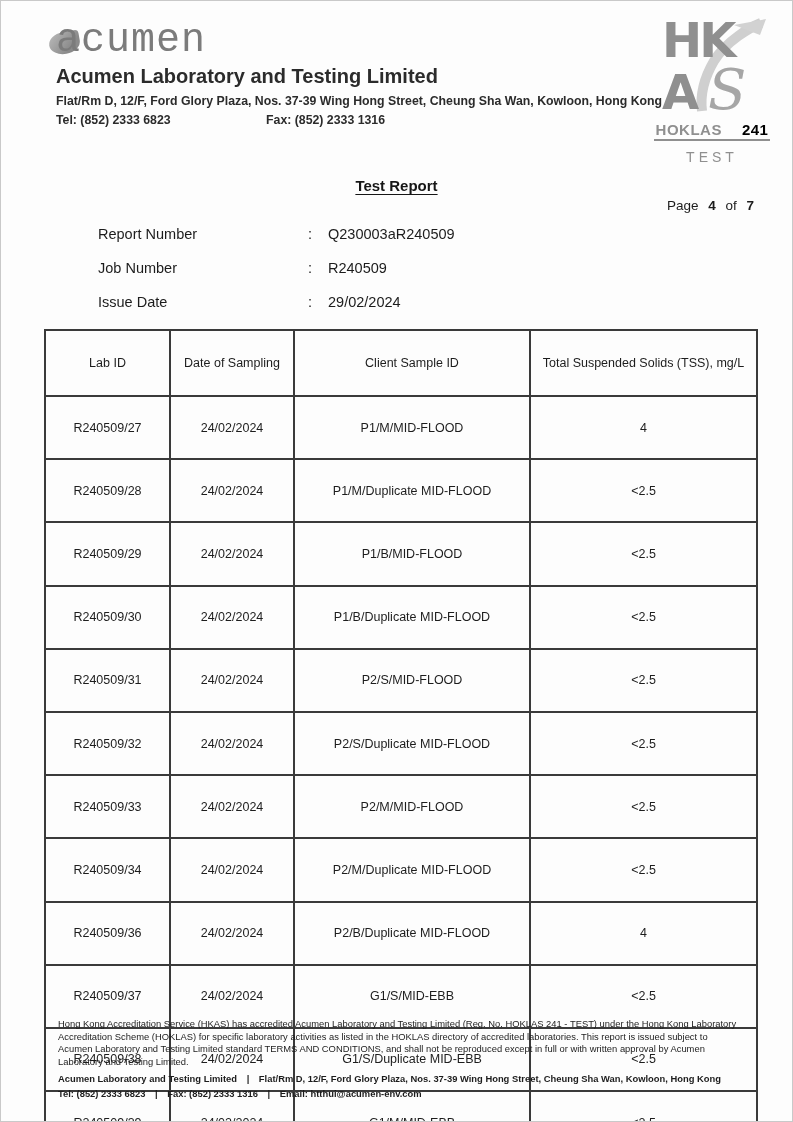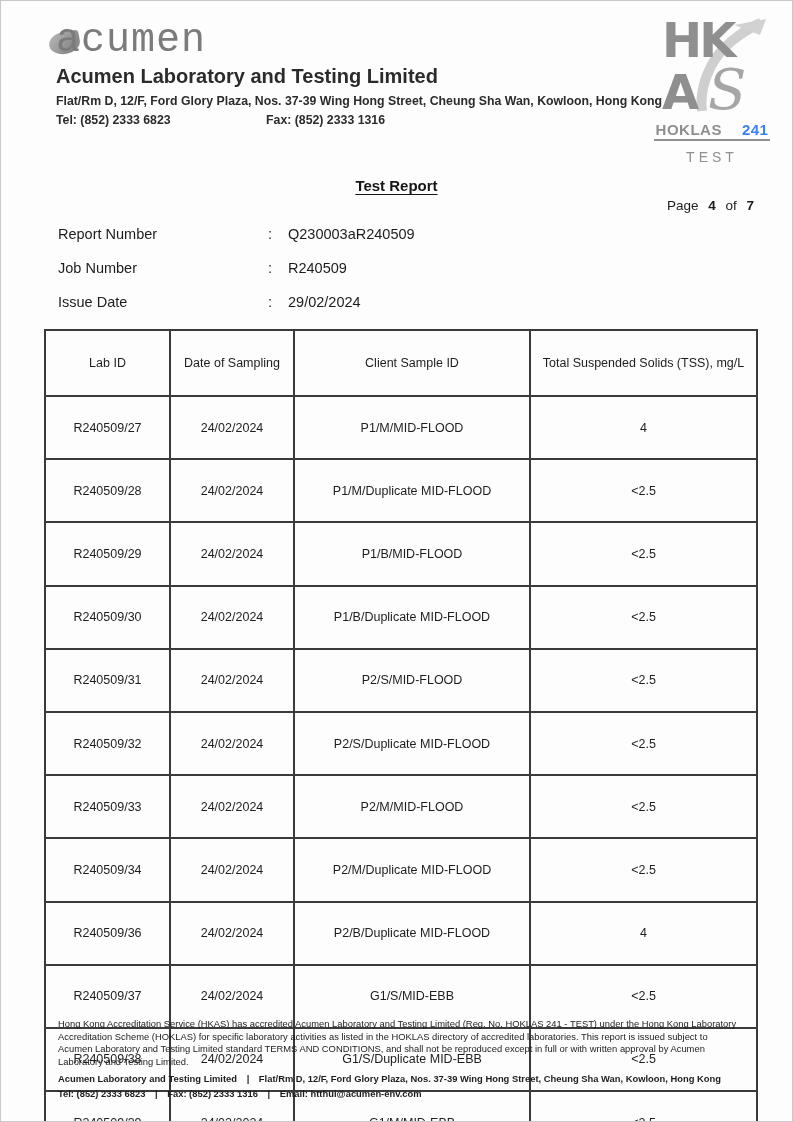--- a/index.html
+++ b/index.html
@@ -25,33 +25,33 @@
   .logo-text { position:relative; z-index:1; }
   .company { font-size:20px; font-weight:bold; color:#2b2b2b; margin-top:4px; }
   .addr { font-size:12.3px; font-weight:bold; color:#2b2b2b; margin-top:6px; white-space:nowrap; }
   .telfax { font-size:12.3px; font-weight:bold; color:#2b2b2b; margin-top:5px; }
   .telfax .fax { margin-left:92px; }
 
   
   .hkas { position:absolute; top:12px; right:20px; width:120px; text-align:center; }
   .hoklas-line { display:inline-block; border-bottom:2px solid #8f8f8f; padding:0 2px 1px;
                  font-size:15px; font-weight:bold; letter-spacing:0.5px; color:#8f8f8f; white-space:nowrap; }
-  .hoklas-line .reg { color:#3b82f6; margin-left:20px; }
+  .hoklas-line .reg { color:#000000; margin-left:20px; }
   .test-label { font-size:14px; letter-spacing:4px; color:#8f8f8f; margin-top:8px; font-weight:normal; }
 
   
   .title-wrap { position:absolute; top:176px; left:0; right:0; text-align:center; }
   .title { font-size:15px; font-weight:bold; text-decoration:underline; text-underline-offset:3px; color:#161616; }
   .page-of { position:absolute; top:197px; right:38px; font-size:13.5px; color:#1c1c1c; }
   .page-of span { margin-left:6px; }
   .page-of .num { font-weight:bold; }
 
   
   .fields { position:absolute; top:224px; left:57px; font-size:14.5px; color:#1c1c1c; }
-  .field-row { display:flex; margin-bottom:16px; line-height:1.25; }
+  .field-row { display:flex; margin-bottom:16px; line-height:1.25;margin-left:40px; }
   .field-label { width:210px; }
   .field-sep { width:20px; }
 
   
   .results-table { position:absolute; top:328px; left:43px; width:712px;
                    border-collapse:collapse; table-layout:fixed; font-size:12.5px; }
   .results-table th, .results-table td {
     border:2px solid #3a3a3a; text-align:center; vertical-align:middle;
     font-weight:normal; color:#1d1d1d; padding:9px 4px; overflow:hidden;
   }

